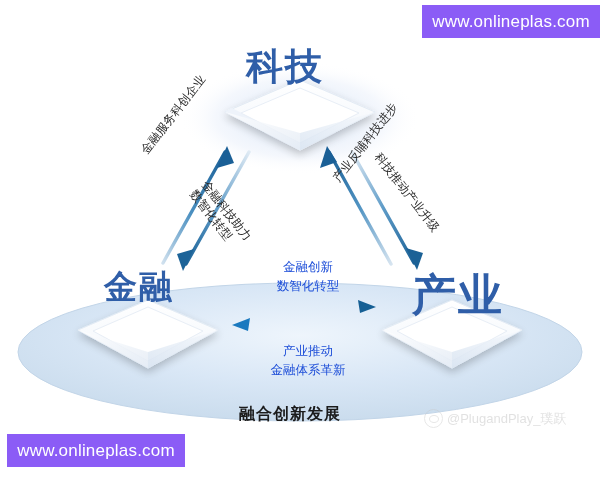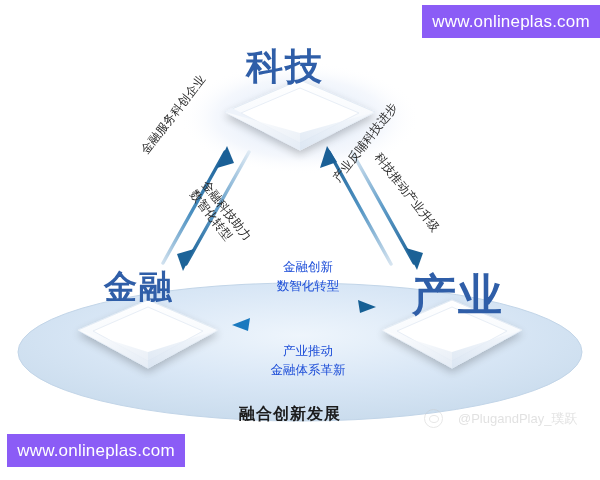--- a/index.html
+++ b/index.html
@@ -146,21 +146,21 @@
     top: 434px;
     width: 178px;
     height: 33px;
   }
   #watermark-weibo {
     position: absolute;
     left: 424px;
     top: 409px;
     display: flex;
     align-items: center;
-    gap: 15px;
+    gap: 4px;
     opacity: 0.42;
     color: #b9b9b9;
     font-family: "Liberation Sans", "DejaVu Sans", sans-serif;
     font-size: 13px;
     white-space: nowrap;
     text-align: right;
   }
   #watermark-weibo .weibo-eye {
     width: 17px;
     height: 17px;

